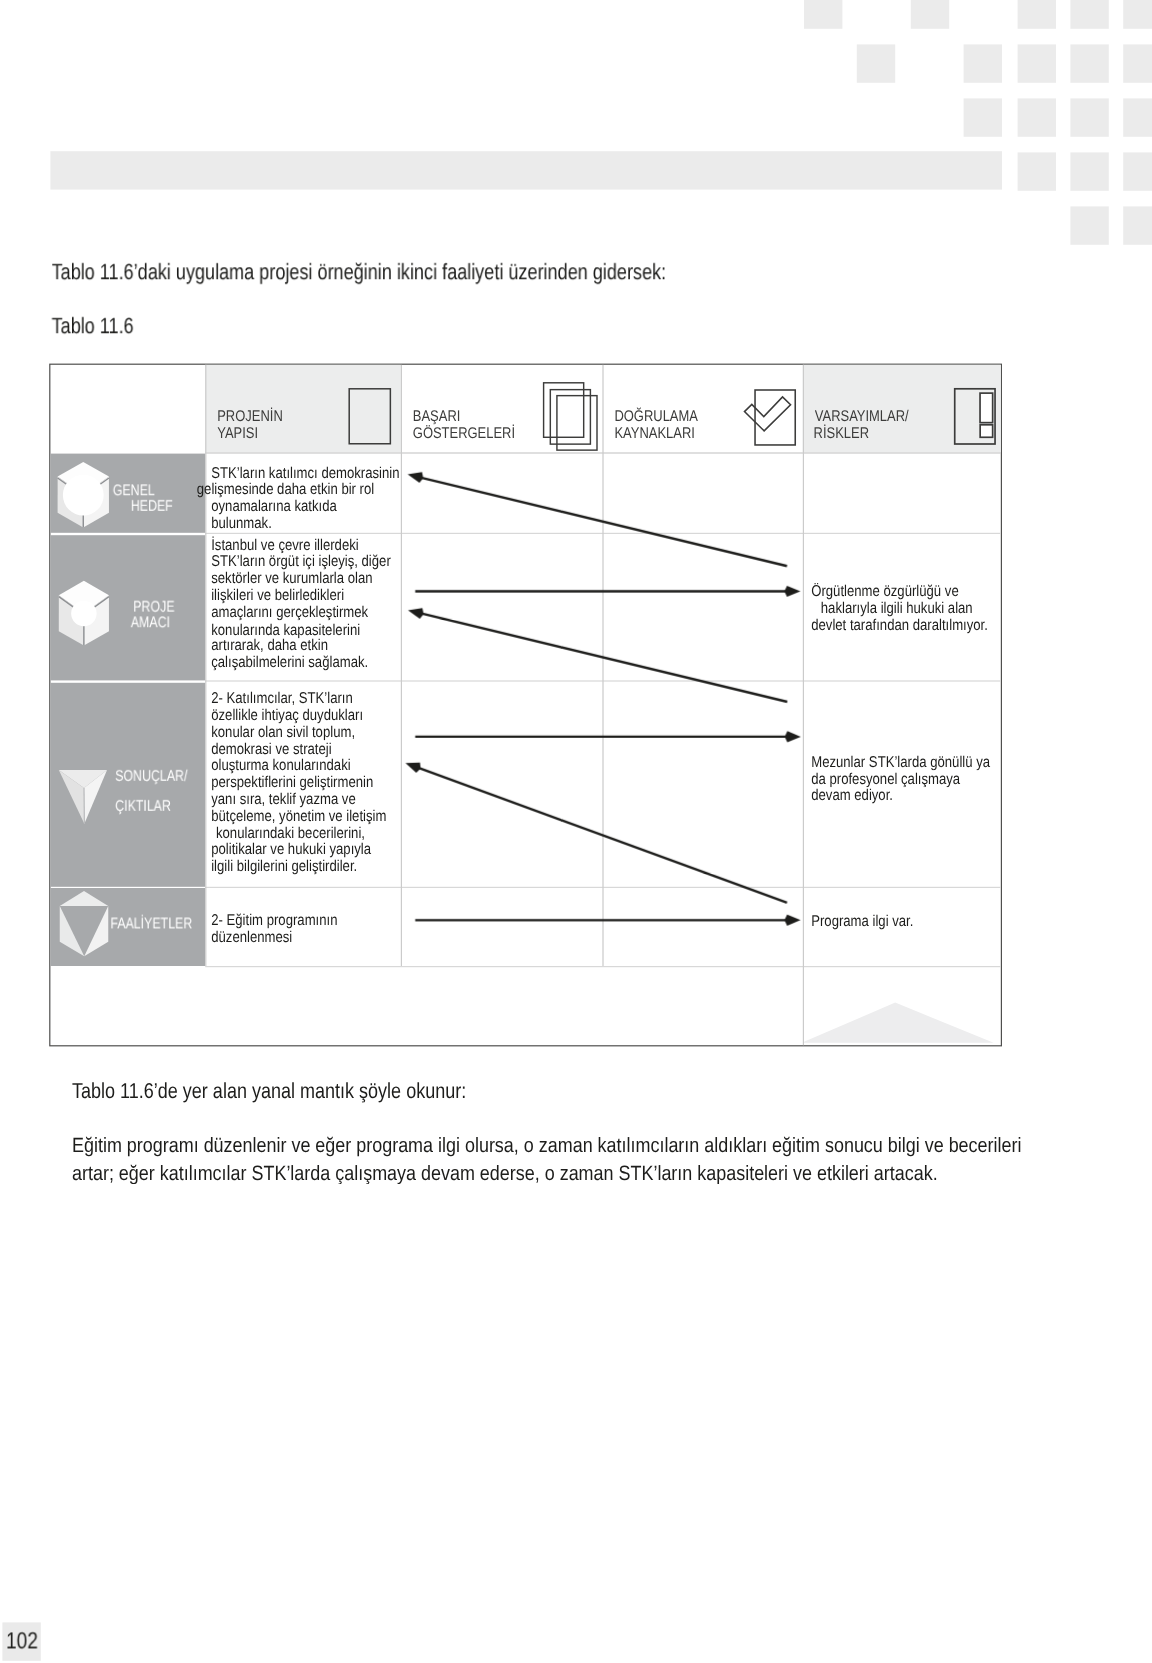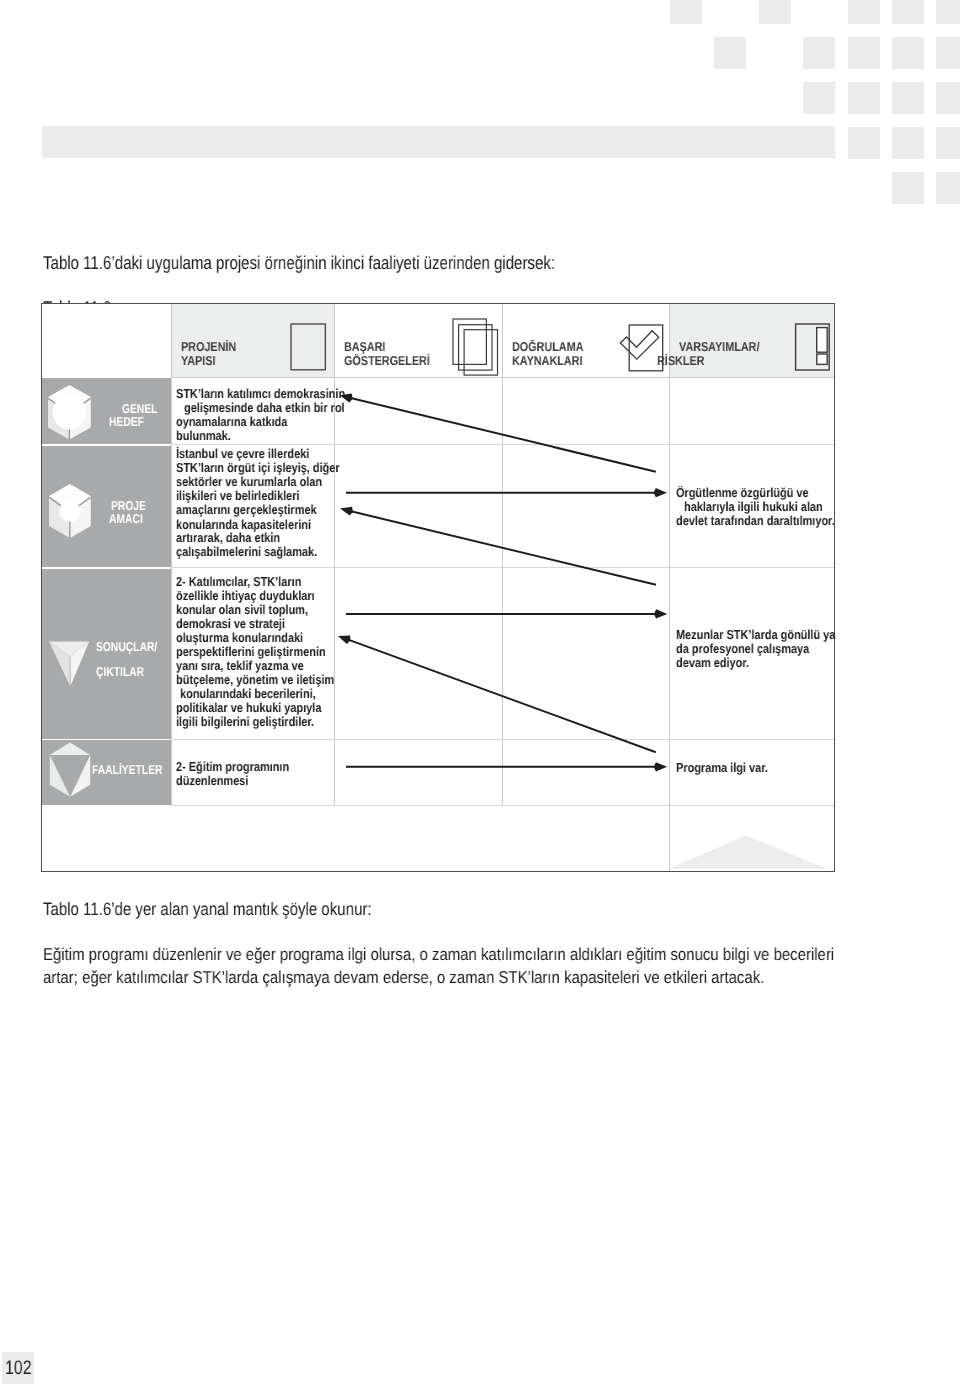--- a/index.html
+++ b/index.html
@@ -8,43 +8,43 @@
        font-family:"Liberation Sans","DejaVu Sans",sans-serif;
        color:#1d1d1b;overflow:hidden;
        -webkit-font-smoothing:antialiased;text-rendering:geometricPrecision;}
   .cond{display:inline-block;transform-origin:0 50%;white-space:pre;will-change:transform;}
 
   
   #deco-pattern{position:absolute;left:0;top:0;width:960px;height:230px;}
   #deco-pattern i{position:absolute;background:#ebebeb;display:block;width:32px;height:31.5px;}
 
   
-  .intro{position:absolute;left:43.0px;font-size:18.6px;white-space:pre;line-height:1;margin-top:36px;}
+  .intro{position:absolute;left:43.0px;font-size:18.6px;white-space:pre;line-height:1;}
   .intro .cond{transform:scaleX(0.810);}
   #intro-line-1{top:217.5px;}
   #intro-line-2{top:262.9px;}
 
   
-  .outro{position:absolute;left:43.0px;white-space:pre;line-height:1;}
+  .outro{position:absolute;left:60px;white-space:pre;line-height:1;}
   #outro-line-1{top:900.2px;font-size:18px;}
   #outro-line-1 .cond{transform:scaleX(0.834);}
   #outro-line-2{top:945.5px;font-size:17.2px;}
   #outro-line-3{top:968.5px;font-size:17.2px;}
   #outro-line-2 .cond,#outro-line-3 .cond{transform:scaleX(0.870);}
 
   
   #figure{position:absolute;left:42.1px;top:304.2px;width:792.3px;height:566.6px;background:#fff;}
   #figure-border{position:absolute;left:-1.2px;top:-1.2px;width:792.3px;height:566.6px;
           box-sizing:content-box;border:1.2px solid #4f4f4e;pointer-events:none;}
   .vline{position:absolute;width:1px;background:#cbcbcb;}
   .hline{position:absolute;height:1px;background:#d8d8d8;}
   .grayhead{position:absolute;background:#eceded;}
   .graycell{position:absolute;background:#a7a9ab;}
 
-  .txtline{position:absolute;line-height:1;white-space:pre;font-weight:bold;}
+  .txtline{position:absolute;line-height:1;white-space:pre;}
   .hdr{font-size:12.9px;color:#3c3c3b;}
   .hdr .cond{transform:scaleX(0.838);}
   .rlabel{font-size:12.9px;color:#ffffff;}
   .rlabel .cond{transform:scaleX(0.800);}
   .body{font-size:13px;color:#1d1d1b;}
   .body .cond{transform:scaleX(0.842);}
 
   .icon{position:absolute;}
   .icon svg{display:block;}
 
@@ -167,32 +167,32 @@
       </svg>
     </span>
 
   <div class="txtline hdr" style="left:139.20px;top:36.81px"><span class="cond">PROJENİN</span></div>
   <div class="txtline hdr" style="left:139.20px;top:50.61px"><span class="cond">YAPISI</span></div>
   <div class="txtline hdr" style="left:302.40px;top:36.81px"><span class="cond">BAŞARI</span></div>
   <div class="txtline hdr" style="left:302.40px;top:50.61px"><span class="cond">GÖSTERGELERİ</span></div>
   <div class="txtline hdr" style="left:469.50px;top:36.81px"><span class="cond">DOĞRULAMA</span></div>
   <div class="txtline hdr" style="left:469.50px;top:50.61px"><span class="cond">KAYNAKLARI</span></div>
   <div class="txtline hdr" style="left:637.20px;top:36.81px"><span class="cond">VARSAYIMLAR/</span></div>
-  <div class="txtline hdr" style="left:615px;top:50.61px"><span class="cond">RİSKLER</span></div>
-
-  <div class="txtline rlabel" style="left:80px;top:98.81px"><span class="cond">GENEL</span></div>
+  <div class="txtline hdr" style="left:636px;top:50.61px"><span class="cond">RİSKLER</span></div>
+
+  <div class="txtline rlabel" style="left:52px;top:98.81px"><span class="cond">GENEL</span></div>
   <div class="txtline rlabel" style="left:67.40px;top:112.01px"><span class="cond">HEDEF</span></div>
   <div class="txtline rlabel" style="left:69px;top:195.61px"><span class="cond">PROJE</span></div>
   <div class="txtline rlabel" style="left:67.20px;top:208.81px"><span class="cond">AMACI</span></div>
   <div class="txtline rlabel" style="left:54.40px;top:337px"><span class="cond">SONUÇLAR/</span></div>
   <div class="txtline rlabel" style="left:54.40px;top:361.81px"><span class="cond">ÇIKTILAR</span></div>
   <div class="txtline rlabel" style="left:50.40px;top:460.01px"><span class="cond">FAALİYETLER</span></div>
 
   <div class="txtline body" style="left:134.20px;top:83.00px"><span class="cond">STK’ların katılımcı demokrasinin</span></div>
-  <div class="txtline body" style="left:142px;top:97.00px"><span class="cond">gelişmesinde daha etkin bir rol</span></div>
+  <div class="txtline body" style="left:122px;top:97.00px"><span class="cond">gelişmesinde daha etkin bir rol</span></div>
   <div class="txtline body" style="left:134.20px;top:111.00px"><span class="cond">oynamalarına katkıda</span></div>
   <div class="txtline body" style="left:134.20px;top:125.00px"><span class="cond">bulunmak.</span></div>
   <div class="txtline body" style="left:134.20px;top:142.80px"><span class="cond">İstanbul ve çevre illerdeki</span></div>
   <div class="txtline body" style="left:134.20px;top:156.80px"><span class="cond">STK’ların örgüt içi işleyiş, diğer</span></div>
   <div class="txtline body" style="left:134.20px;top:170.80px"><span class="cond">sektörler ve kurumlarla olan</span></div>
   <div class="txtline body" style="left:134.20px;top:184.80px"><span class="cond">ilişkileri ve belirledikleri</span></div>
   <div class="txtline body" style="left:134.20px;top:198.80px"><span class="cond">amaçlarını gerçekleştirmek</span></div>
   <div class="txtline body" style="left:134.20px;top:214px"><span class="cond">konularında kapasitelerini</span></div>
   <div class="txtline body" style="left:134.20px;top:226.80px"><span class="cond">artırarak, daha etkin</span></div>
   <div class="txtline body" style="left:134.20px;top:240.80px"><span class="cond">çalışabilmelerini sağlamak.</span></div>

